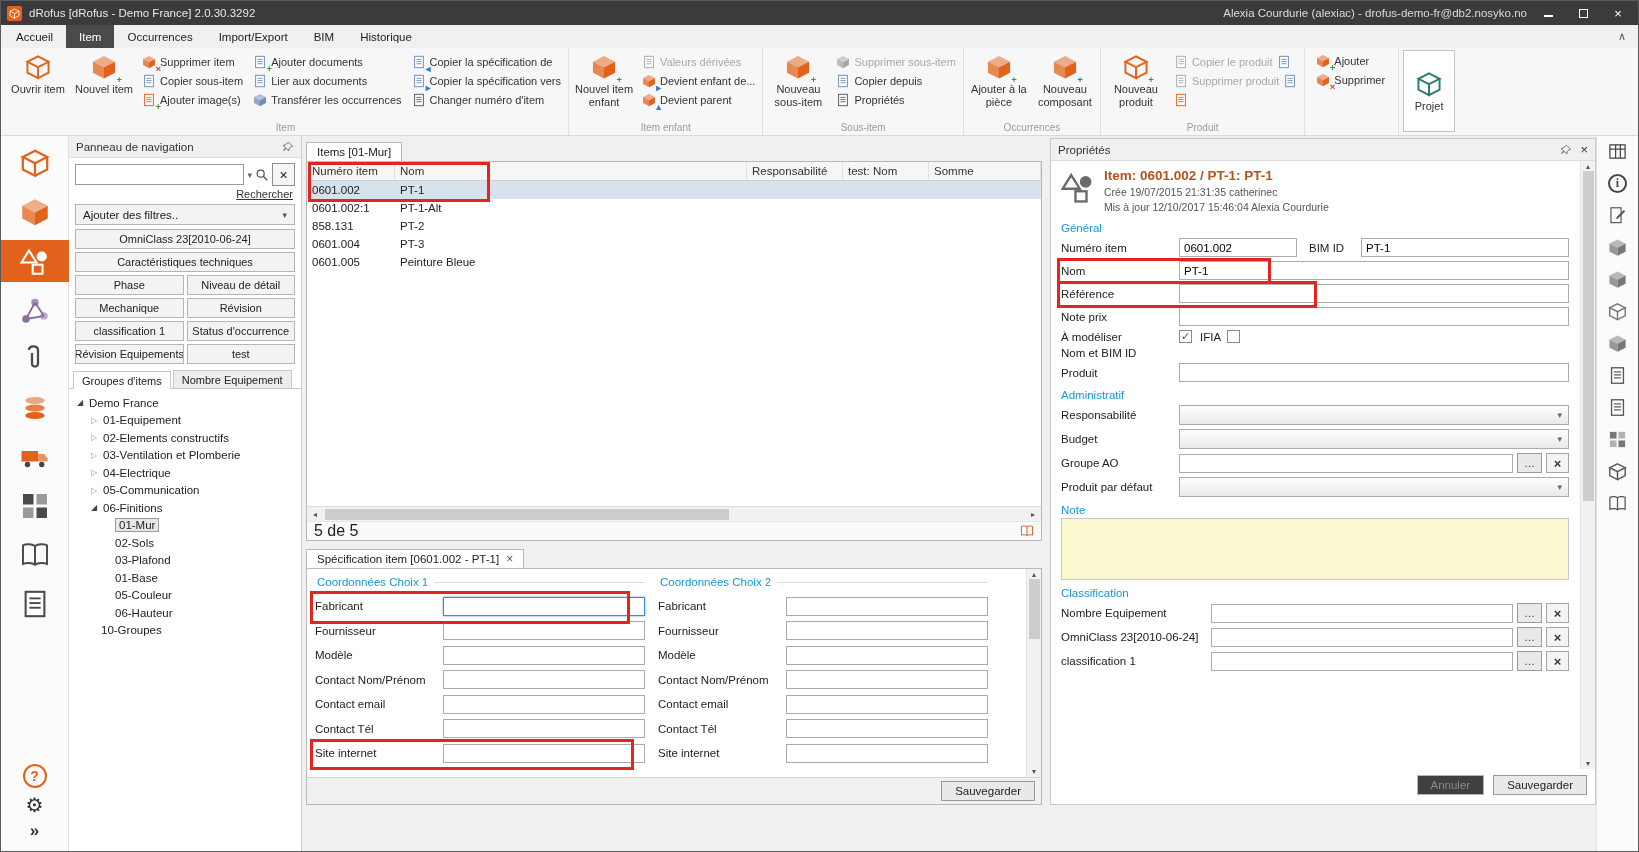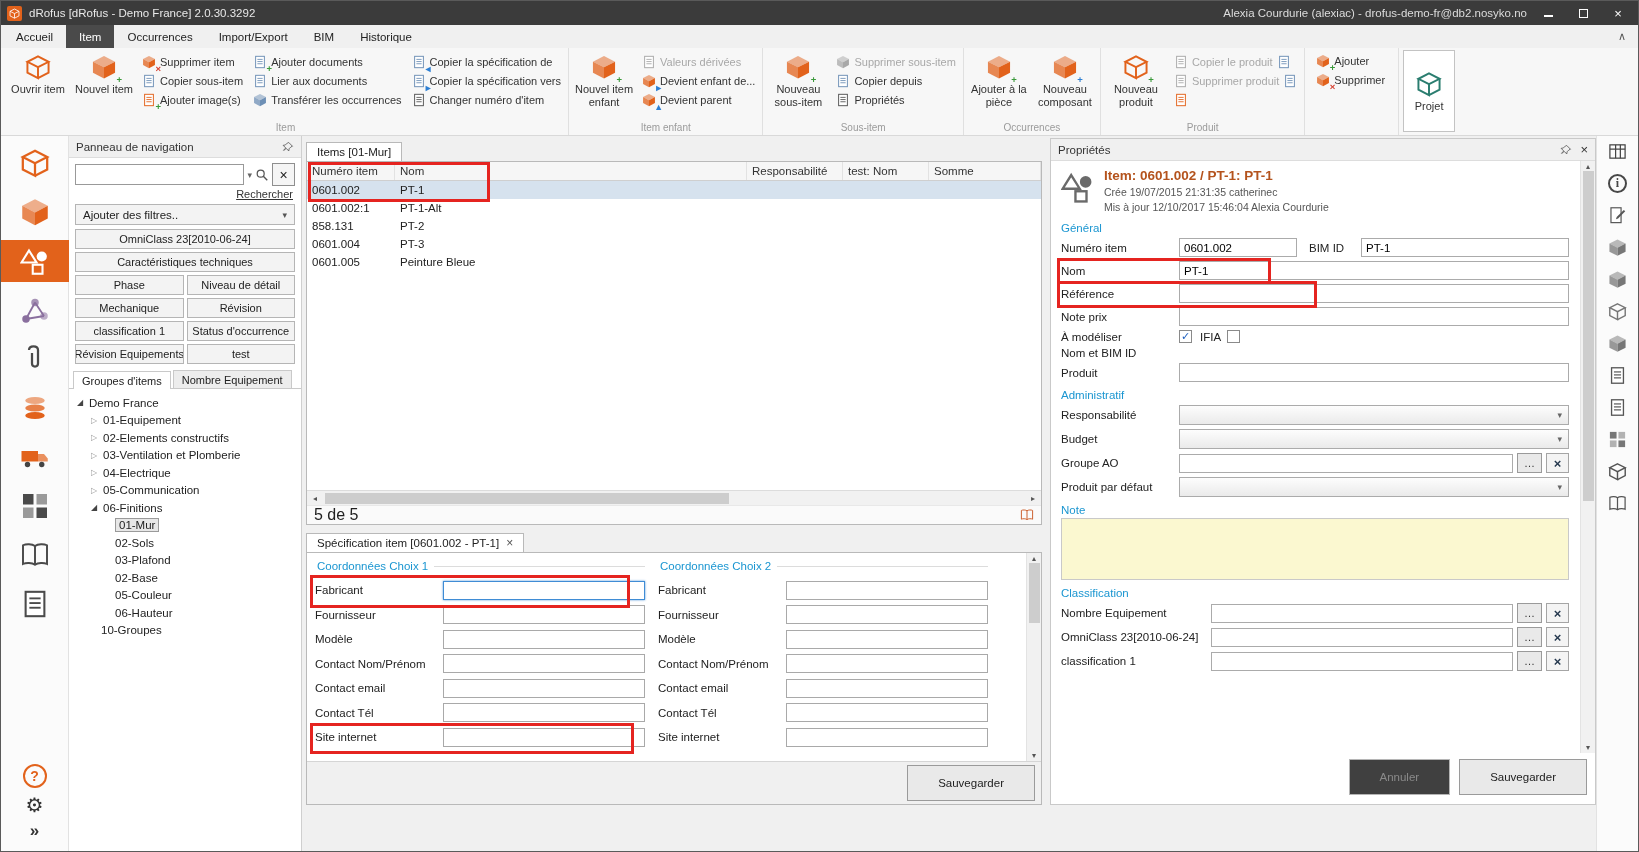--- a/index.html
+++ b/index.html
@@ -101,21 +101,21 @@
   .ghead{color:#1b96d1;font-size:11.5px;padding:1px 0 3px 2px;display:flex;align-items:center;gap:6px}
   .ghead::after{content:"";flex:1;border-top:1px solid #dcdcdc}
   .frow{display:flex;align-items:center;margin:5.5px 0;position:relative}
   .flabel{width:128px;font-size:11.5px;color:#222;flex:0 0 auto}
   .finput{flex:1;height:19px;border:1px solid #a9a9a9;background:#fff;font-size:11.5px;padding:0 3px;font-family:inherit;min-width:0}
   .finput.focused{border:1px solid #3f8cd5;box-shadow:0 0 2px rgba(63,140,213,.9)}
   .svscroll{position:absolute;top:0;right:0;bottom:0;width:15px;background:#f1f1f1;border-left:1px solid #e3e3e3;display:flex;flex-direction:column;align-items:center;padding:1px}
   .vthumb{width:11px;background:#cdcdcd;flex:0 0 auto}
   .vtrack{flex:1;width:11px}
   .spec-save{display:flex;justify-content:flex-end;padding:3px 6px;background:#f0f0f0;border-top:1px solid #d5d5d5}
-  .btn{height:36px;border:1px solid #9a9a9a;background:#e9e9e9;font-size:11.5px;padding:0 30px;color:#222;display:flex;align-items:center;justify-content:center;font-family:inherit}
+  .btn{height:20px;border:1px solid #9a9a9a;background:#e9e9e9;font-size:11.5px;padding:0 13px;color:#222;display:flex;align-items:center;justify-content:center;font-family:inherit}
   .btn.secondary{color:#8a8a8a;background:#404040;border-color:#b5b5b5}
   
   .props{width:546px;background:#fff;border:1px solid #c9c9c9;margin:2px 0 46px 2px;display:flex;flex-direction:column;flex:0 0 auto;min-height:0}
   .p-h{height:22px;background:#f0f0f0;border-bottom:1px solid #ddd;display:flex;align-items:center;padding:0 7px;font-size:11.5px;color:#333;gap:8px;flex:0 0 auto}
   .p-h .sp{margin-left:auto}
   .p-h svg{width:12px;height:12px;color:#555}
   .p-h .pcl{font-size:13px;color:#333;line-height:1}
   .p-scrollwrap{flex:1;position:relative;min-height:0}
   .p-body{position:absolute;inset:0;padding:7px 26px 4px 10px;overflow:hidden}
   .pvscroll{position:absolute;top:0;right:0;bottom:0;width:15px;background:#f1f1f1;border-left:1px solid #e3e3e3;display:flex;flex-direction:column;align-items:center;padding:1px}
@@ -665,21 +665,21 @@
         <div class="trow selected" style="padding-left:44px">
             <span class="tlbl">01-Mur</span>
           </div>
         <div class="trow" style="padding-left:44px">
             <span class="tlbl">02-Sols</span>
           </div>
         <div class="trow" style="padding-left:44px">
             <span class="tlbl">03-Plafond</span>
           </div>
         <div class="trow" style="padding-left:44px">
-            <span class="tlbl">02-Base</span>
+            <span class="tlbl">01-Base</span>
           </div>
         <div class="trow" style="padding-left:44px">
             <span class="tlbl">05-Couleur</span>
           </div>
         <div class="trow" style="padding-left:44px">
             <span class="tlbl">06-Hauteur</span>
           </div>
         <div class="trow" style="padding-left:30px">
             <span class="tlbl">10-Groupes</span>
           </div>

